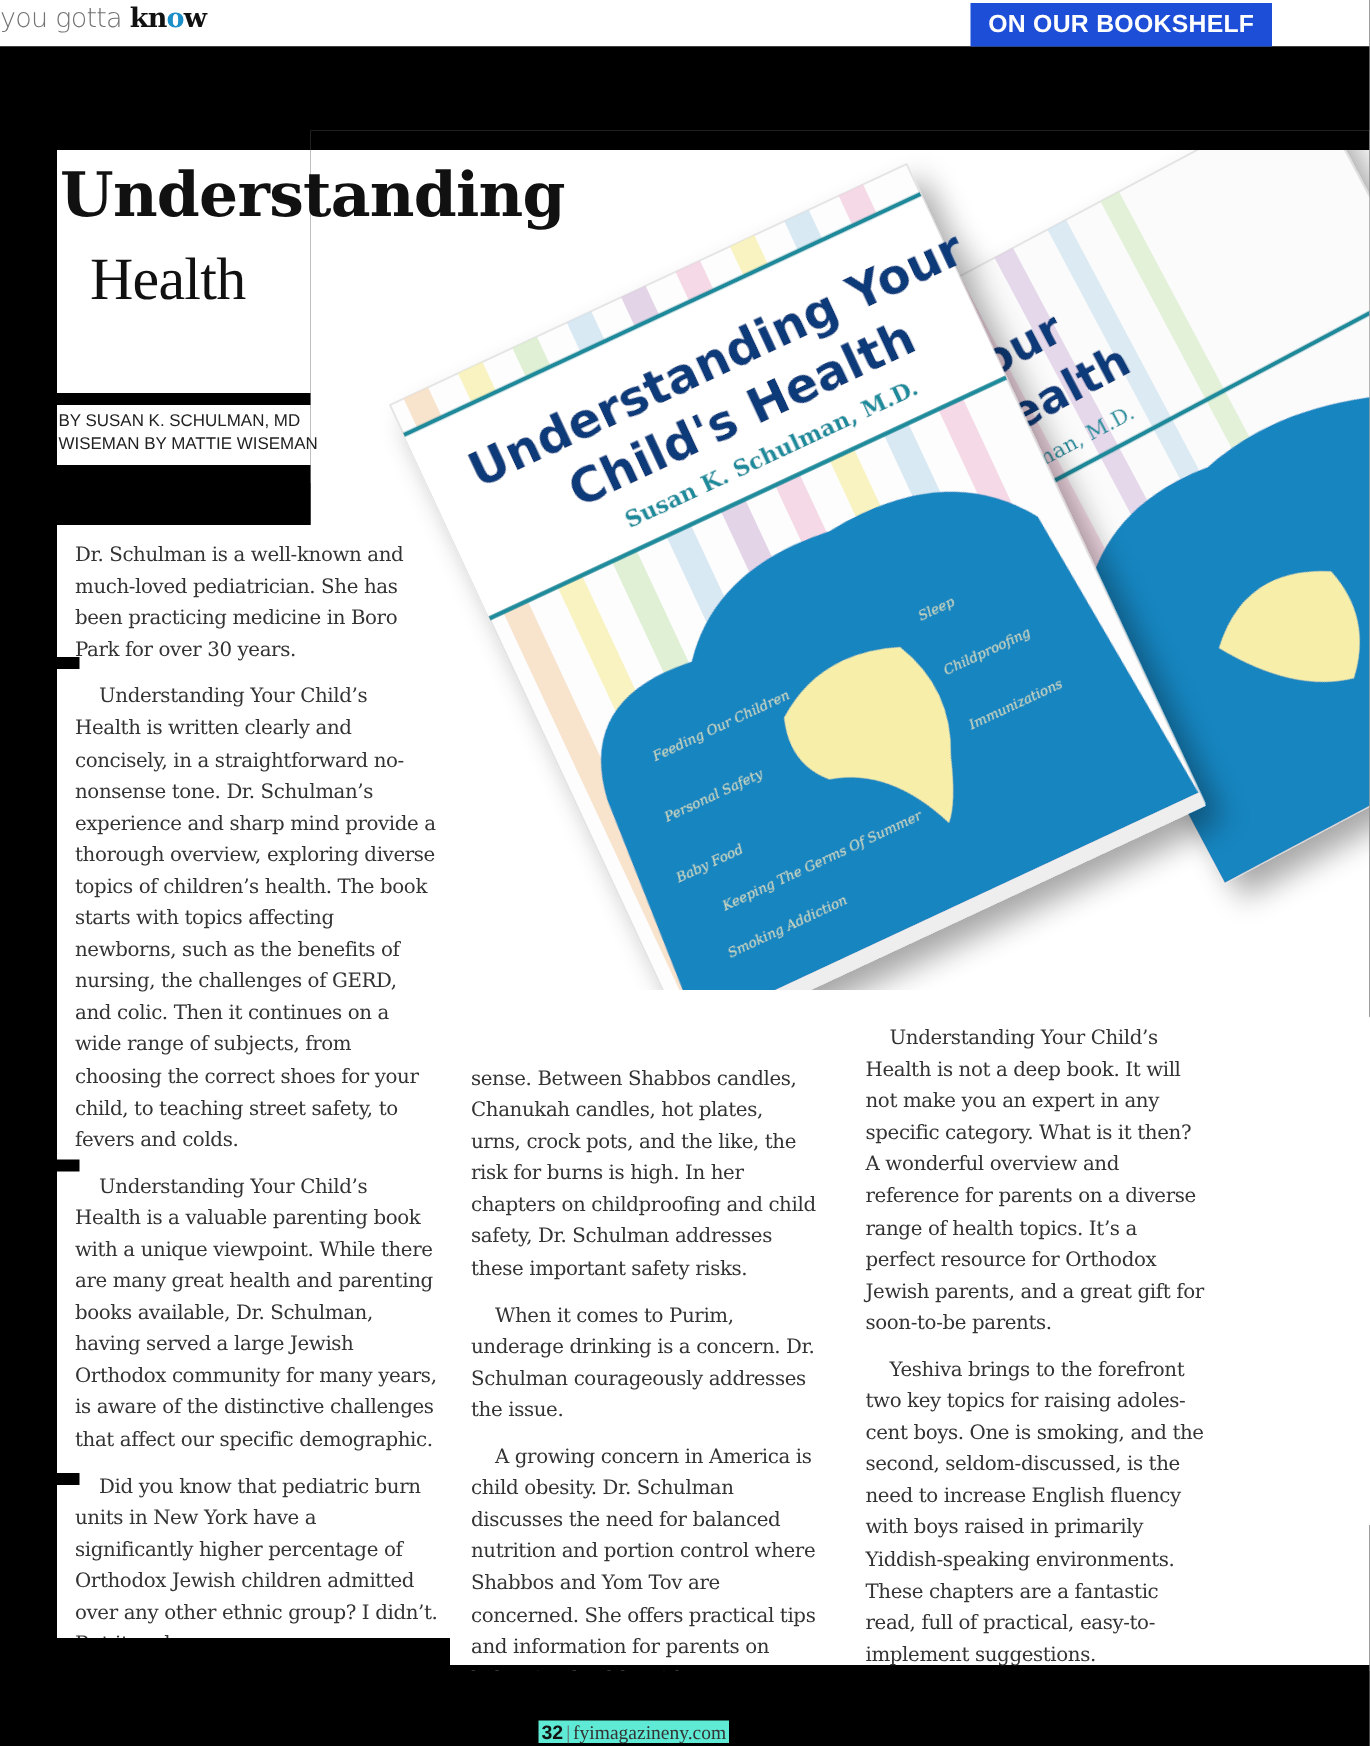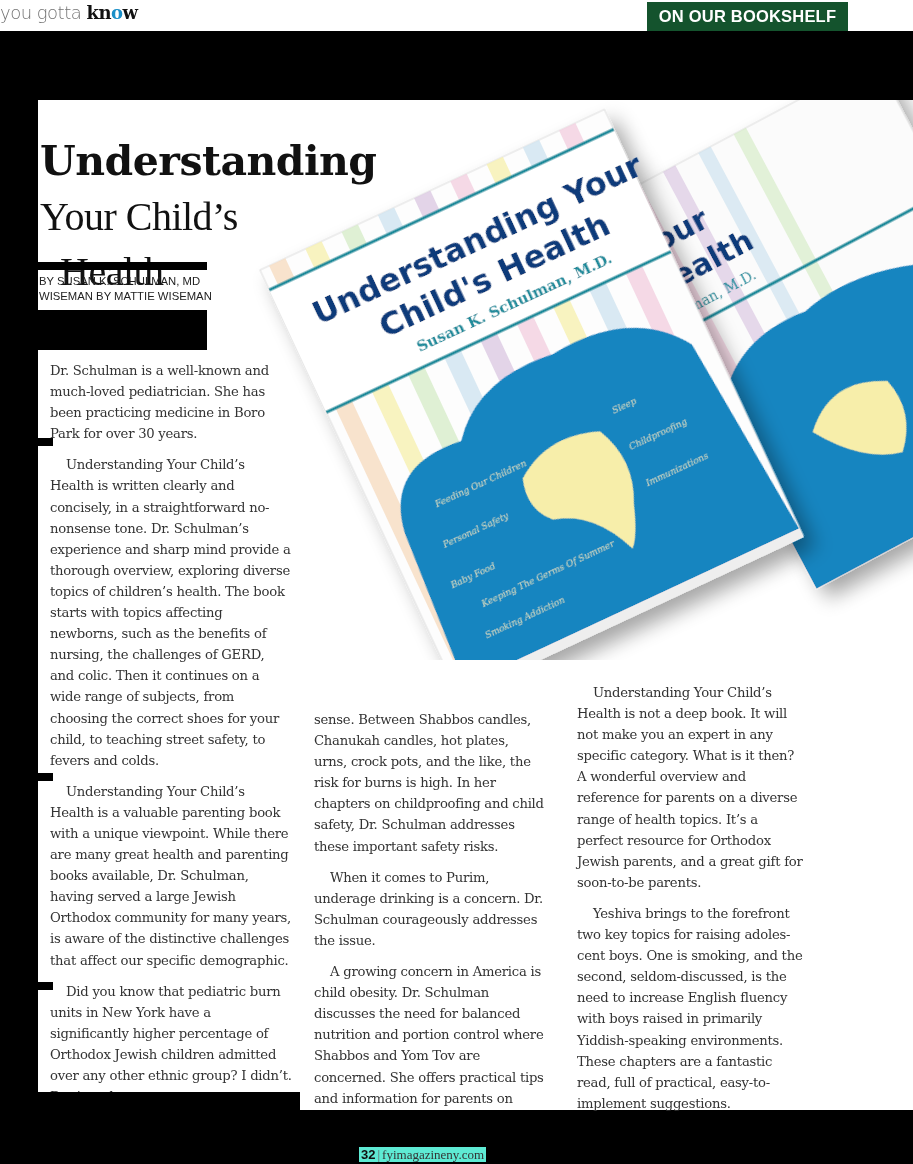--- a/index.html
+++ b/index.html
@@ -9,32 +9,32 @@
     font-family: "DejaVu Serif", serif;
   }
   .abs { position: absolute; }
 
   
   .header-bar { left: 0; top: 0; width: 913px; height: 31px; background: #fff; }
   .section-label { left: 0; top: 2px; font-family: "DejaVu Sans", sans-serif; font-size: 18px; color: #222; letter-spacing: -0.5px; }
   .section-label .thin { font-weight: 300; color: #737373; }
   .section-label .bold { font-family: "DejaVu Serif", serif; font-weight: bold; color: #111; }
   .section-label .dot-o { color: #1a8fc8; }
-  .category-badge { left: 647px; top: 2px; width: 201px; height: 29px; background: #14532d; color: #fff;
+  .category-badge { left: 647px; top: 2px; width: 201px; height: 29px; background: #1d4ed8; color: #fff;
     font-family: "Liberation Sans", sans-serif; font-weight: bold; font-size: 16.5px; line-height: 29px; text-align: center; letter-spacing: 0.2px; }
 
   
   .title-white { left: 207px; top: 87px; width: 706px; height: 1023px; background: #fff; }
   .left-white-title { left: 38px; top: 100px; width: 169px; height: 170px; background: #fff; }
   .left-white-byline { left: 38px; top: 270px; width: 169px; height: 52px; background: #fff; }
   .leftcol-white { left: 38px; top: 350px; width: 262px; height: 760px; background: #fff; }
 
   
   .title { left: 40px; top: 102px; width: 360px; color: #111; font-family: "DejaVu Serif", serif; }
-  .title .line1 { font-size: 41px; font-weight: bold; line-height: 56px; letter-spacing: -0.5px; margin-top: 31px; }
+  .title .line1 { font-size: 41px; font-weight: bold; line-height: 56px; letter-spacing: -0.5px; }
   .title .line2 { font-size: 40px; font-weight: 300; line-height: 55px; letter-spacing: -0.5px; font-family: "Liberation Serif", serif; }
   .title .line3 { font-size: 40px; font-weight: 300; line-height: 55px; letter-spacing: -0.5px; font-family: "Liberation Serif", serif; margin-left: 20px; }
 
   .byline { left: 39px; top: 274px; font-family: "Liberation Sans", sans-serif; font-size: 11.3px; line-height: 15px; color: #222; }
 
   
   .col { font-family: "DejaVu Serif", serif; font-size: 13.2px; line-height: 21.1px; color: #333; letter-spacing: -0.25px; }
   .col p { margin: 10px; }
   .col p.indent { text-indent: 16px; }
   .col-left { left: 40px; top: 350px; width: 262px; }
@@ -68,21 +68,20 @@
 <div class="abs" style="left:0;top:1110px;width:913px;height:54px;background:#000;"></div>
 <div class="abs" style="left:38px;top:310px;width:169px;height:40px;background:#000;"></div>
 
 <div class="abs section-label">
   <span class="thin">you gotta </span><span class="bold"><span>kn</span><span class="dot-o">o</span><span>w</span></span>
 </div>
 <div class="abs category-badge">ON OUR BOOKSHELF</div>
 
 <div class="abs title">
   <div class="line1">Understanding</div>
-  <div class="line2">Your Child’s</div>
   <div class="line3">Health</div>
 </div>
 <div class="abs" style="left:38px;top:262px;width:169px;height:8px;background:#000;"></div>
 
 <div class="abs byline">
   <div>BY SUSAN K. SCHULMAN, MD</div>
   <div>WISEMAN BY MATTIE WISEMAN</div>
 </div>
 
 <div class="abs book-wrap">

